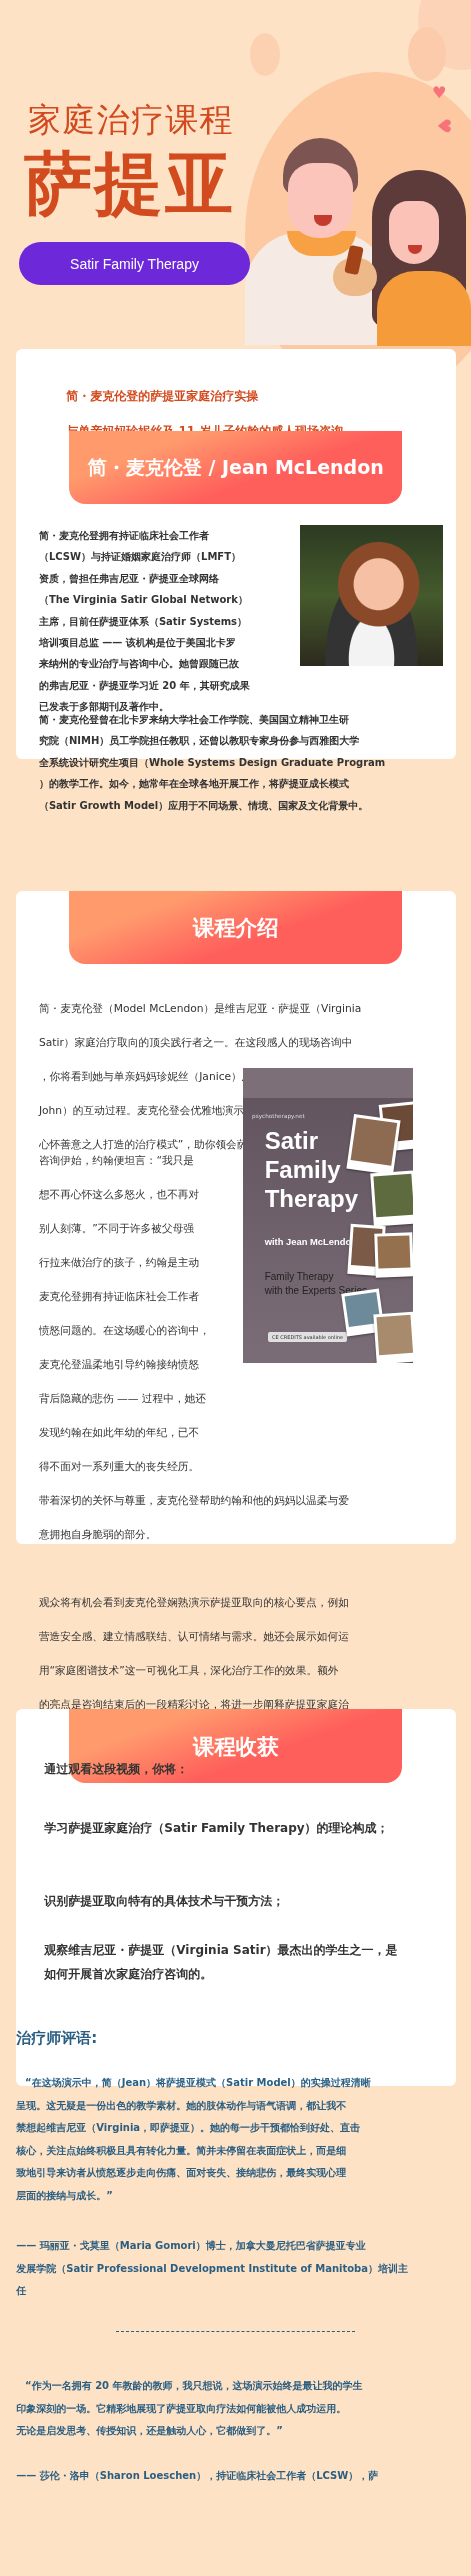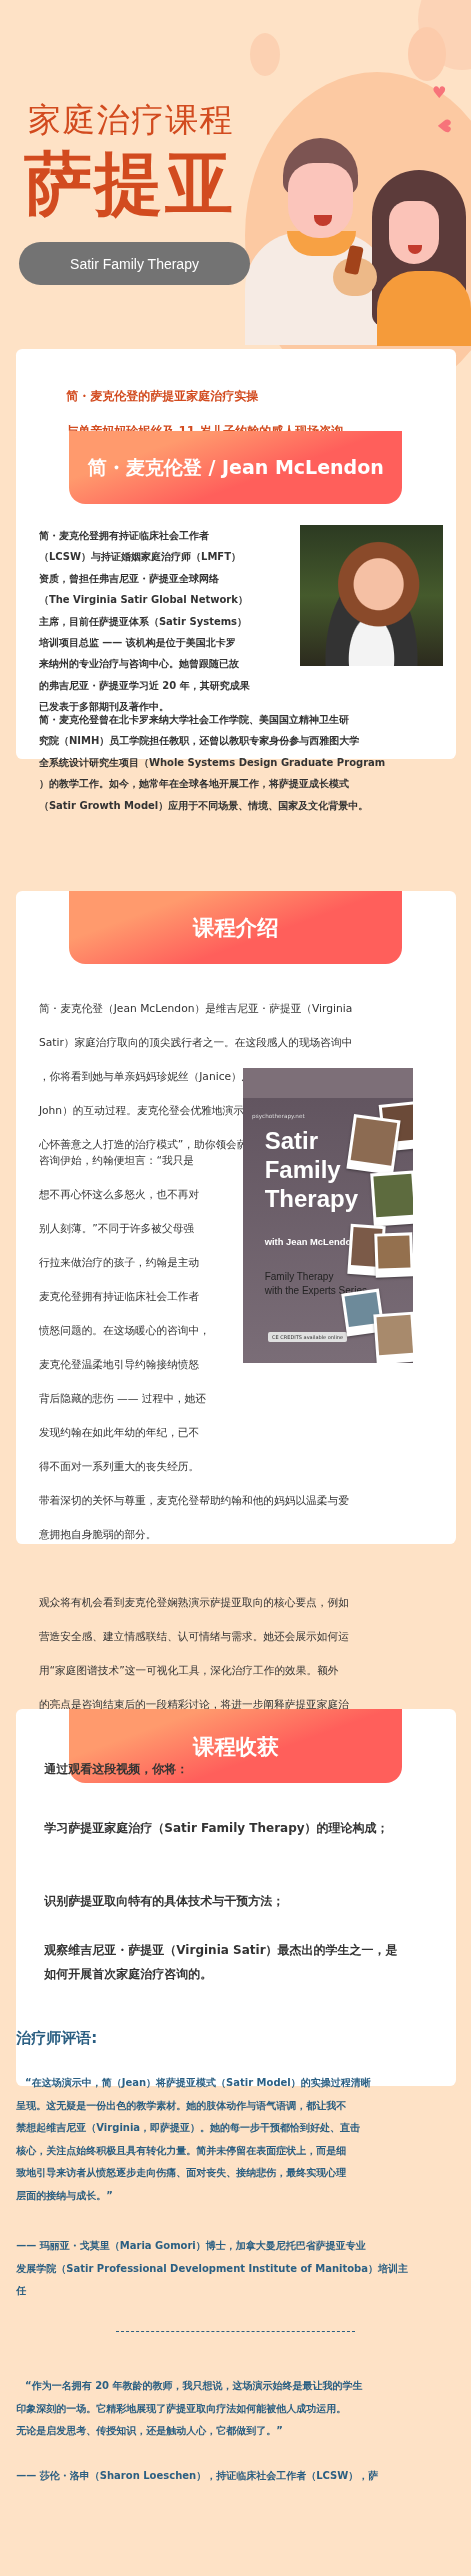--- a/index.html
+++ b/index.html
@@ -24,21 +24,21 @@
   .hero-title-1 {
     position: absolute; left: 28px; top: 98px;
     font-size: 33px; color: #d24b1f; letter-spacing: 1.3px; font-family: "DejaVu Sans", sans-serif;
   }
   .hero-title-2 {
     position: absolute; left: 24px; top: 143px;
     font-size: 68px; font-weight: bold; color: #d24b1f; letter-spacing: 2.5px; line-height: 1.2;
   }
   .hero-pill {
     position: absolute; left: 19px; top: 242px; width: 231px; height: 43px;
-    border-radius: 21.4px; background: #737373; color: #fff;
+    border-radius: 21.4px; background: #6d28d9; color: #fff;
     display: flex; align-items: center; justify-content: center;
     font-size: 14px; font-family: "Liberation Sans", sans-serif;
   }
   
   .man { position: absolute; left: 239px; top: 138px; width: 163px; height: 207px; }
   .man .hair { position: absolute; left: 44px; top: 0; width: 75px; height: 57px; background: #7c5452; border-radius: 38px 38px 12.6px 12.6px; }
   .man .face { position: absolute; left: 49px; top: 25px; width: 65px; height: 75px; background: #fbc5bb; border-radius: 25px 25px 31px 31px; }
   .man .mouth { position: absolute; left: 75px; top: 77px; width: 17.6px; height: 11.3px; background: #c23b2c; border-radius: 0 0 8.8px 8.8px; }
   .man .shirt { position: absolute; left: 6.3px; top: 94px; width: 145px; height: 113px; background: #f6ebe4; border-radius: 57px 57px 0 0; }
   .man .collar { position: absolute; left: 48px; top: 93px; width: 69px; height: 25px; background: #f7a144; border-radius: 0 0 25px 25px; }
@@ -157,21 +157,21 @@
     <div>）的教学工作。如今，她常年在全球各地开展工作，将萨提亚成长模式</div>
     <div>（Satir Growth Model）应用于不同场景、情境、国家及文化背景中。</div>
   </div>
 </section>
 
 <section class="card intro-card">
   <div class="section-tab">
     <span style="font-size:21.4px;">课程介绍</span>
   </div>
   <div class="intro-p1">
-    <div>简・麦克伦登（Jean McLendon）是维吉尼亚・萨提亚（Virginia</div>
+    <div>简・麦克伦登（Model McLendon）是维吉尼亚・萨提亚（Virginia</div>
     <div>Satir）家庭治疗取向的顶尖践行者之一。在这段感人的现场咨询中</div>
     <div>，你将看到她与单亲妈妈珍妮丝（Janice）及其 11 岁的儿子约翰（</div>
     <div>John）的互动过程。麦克伦登会优雅地演示她口中“为勇敢无畏、</div>
     <div>心怀善意之人打造的治疗模式”，助你领会萨提亚疗法的精髓。</div>
   </div>
   <div class="intro-p2">
     <div>咨询伊始，约翰便坦言：“我只是</div>
     <div>想不再心怀这么多怒火，也不再对</div>
     <div>别人刻薄。”不同于许多被父母强</div>
     <div>行拉来做治疗的孩子，约翰是主动</div>

